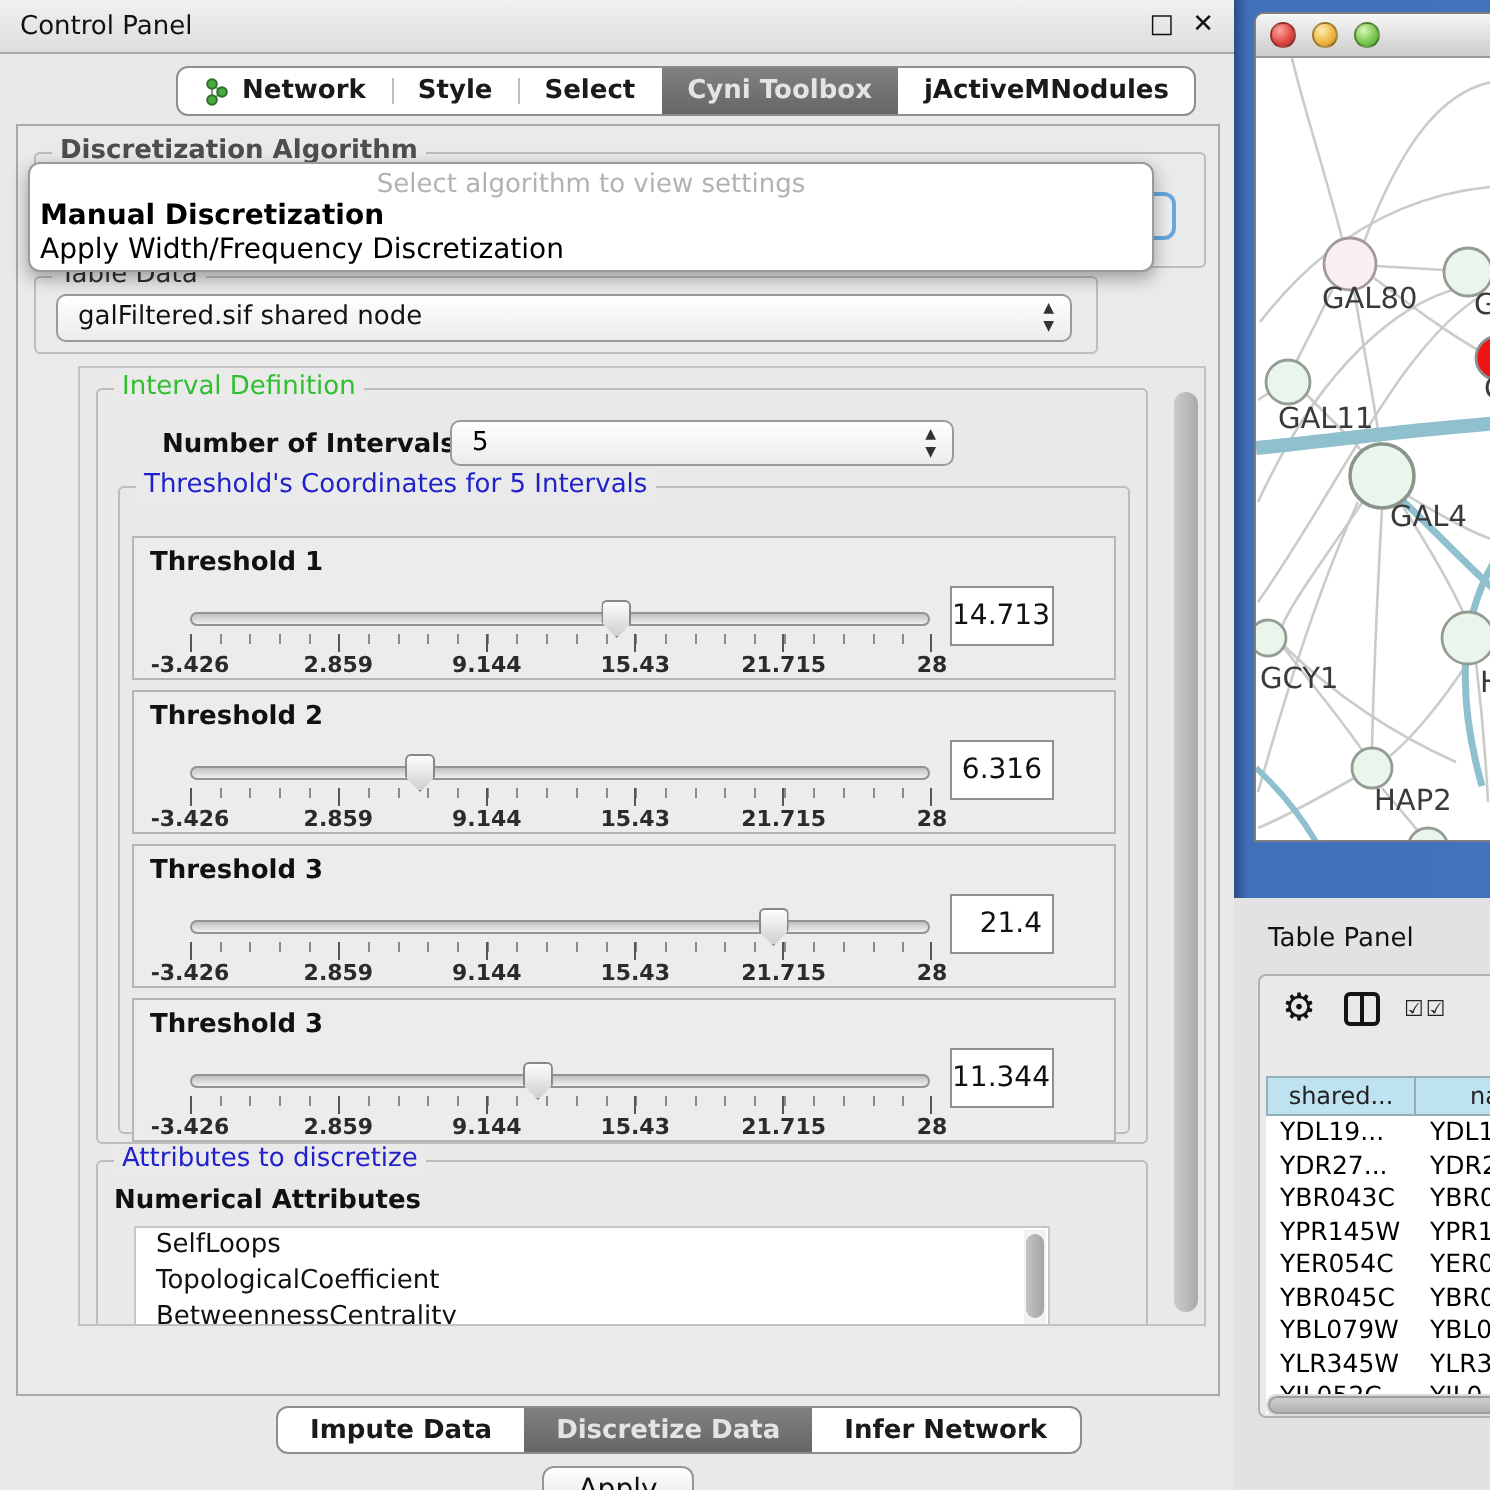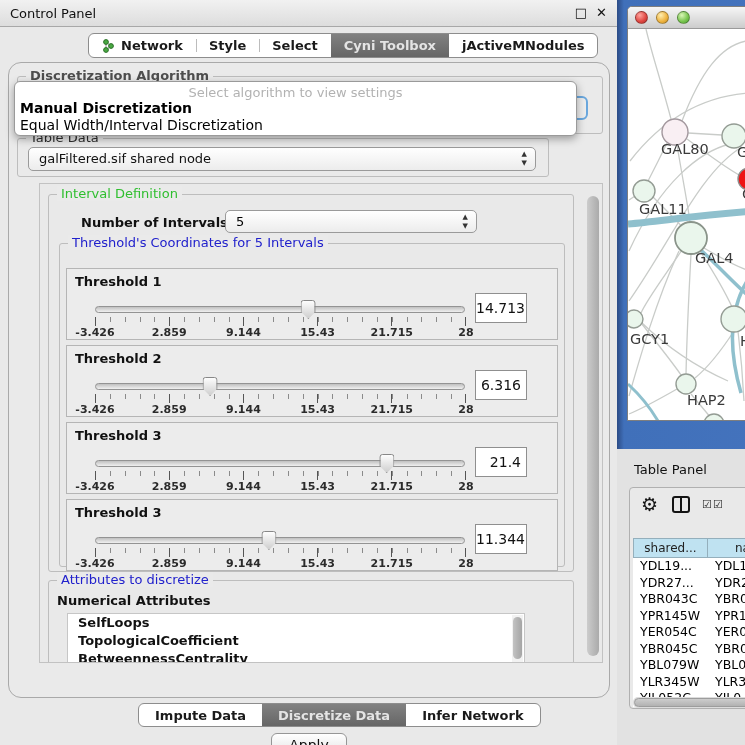--- a/index.html
+++ b/index.html
@@ -19,21 +19,21 @@
   .tabbar { position:absolute; left:88px; top:33px; height:25px; display:flex; align-items:stretch;
             background:#fff; border:1px solid #8d8d8d; border-radius:6px; overflow:hidden;
             font-size:13px; font-weight:bold; color:#1a1a1a; }
   .tab { display:flex; align-items:center; padding:0 13px; position:relative; white-space:nowrap; }
   .tab.sep::before { content:""; position:absolute; left:0; top:5px; bottom:5px; width:1px; background:#bcbcbc; }
   .tab.active { background:linear-gradient(#818181,#666666); color:#e4e4e4; }
   .tab .net-ico { margin-right:6px; display:inline-flex; }
 
   
   .outer-panel { position:absolute; left:8px; top:62px; width:602px; height:636px;
-                 border:1px solid #a9a9a9; border-radius:13px; background:#eaeaea; }
+                 border:1px solid #a9a9a9; border-radius:0; background:#eaeaea; }
   .group { position:absolute; border:1px solid #bdbdbd; border-radius:3px; }
   .group-title { position:absolute; top:-9px; left:8px; background:#eaeaea; padding:0 4px; font-size:13px; white-space:nowrap; }
 
   
   #algo-group { left:8px; top:13px; width:586px; height:58px; }
   #algo-group .group-title { color:#4e4e4e; font-weight:bold; }
 
   
   .combo-fragment { position:absolute; left:566px; top:96px; width:22px; height:24px;
                     border:2px solid #6aa7dd; border-radius:6px; background:#ededed; z-index:40; }
@@ -88,21 +88,21 @@
   .tick-labels { position:absolute; left:28px; top:57px; width:371px; height:12px; }
   .tick-labels span { position:absolute; transform:translateX(-50%); font-size:11px; font-weight:bold; color:#2b2b2b; white-space:nowrap; }
   .value-box { position:absolute; right:30px; top:24px; width:52px; height:30px; background:#fff;
                border:1px solid #8f8f8f; font-size:14px; line-height:28px; text-align:right; padding-right:5px; color:#111; }
 
   
   #attr-group { left:8px; top:396px; width:526px; height:92px; }
   #attr-group > .group-title { color:#2121cc; }
   .attr-label { position:absolute; left:8px; top:12px; font-size:13px; font-weight:bold; color:#111; }
   .attr-list { position:absolute; left:18px; top:32px; width:458px; height:56px;
-               background:#fff; border:1px solid #c6c6c6; overflow:hidden; font-size:13px; color:#111;font-weight:bold; }
+               background:#fff; border:1px solid #c6c6c6; overflow:hidden; font-size:13px; color:#111; }
   .attr-list .item { padding-left:10px; line-height:18px; white-space:nowrap; }
   .attr-list .list-scroll { position:absolute; right:1px; top:1px; width:11px; bottom:1px; background:#f2f2f2; }
   .attr-list .list-scroll .thumb-v2 { position:absolute; left:1px; right:1px; top:2px; height:42px;
                background:linear-gradient(90deg,#c3c3c3,#a5a5a5); border-radius:5px; }
 
   .apply-btn { position:absolute; left:262px; top:670px; width:76px; height:24px;
                background:linear-gradient(#ffffff,#e2e2e2); border:1px solid #969696; border-radius:6px;
                font-size:14px; text-align:center; line-height:22px; color:#111; }
 
   
@@ -317,21 +317,21 @@
           </div>
       </div>
 
       <div class="apply-btn">Apply</div>
     </div>
 
     <div class="combo-fragment"></div>
     <div class="popup">
       <div class="popup-placeholder">Select algorithm to view settings</div>
       <div class="popup-opt bold">Manual Discretization</div>
-      <div class="popup-opt">Equal Width/Interval Discretization</div>
+      <div class="popup-opt">Apply Width/Frequency Discretization</div>
     </div>
 
     <div class="bottom-tabbar">
       <div class="tab">
         <span>Impute Data</span>
       </div>
       <div class="tab active">
         <span>Discretize Data</span>
       </div>
       <div class="tab">

